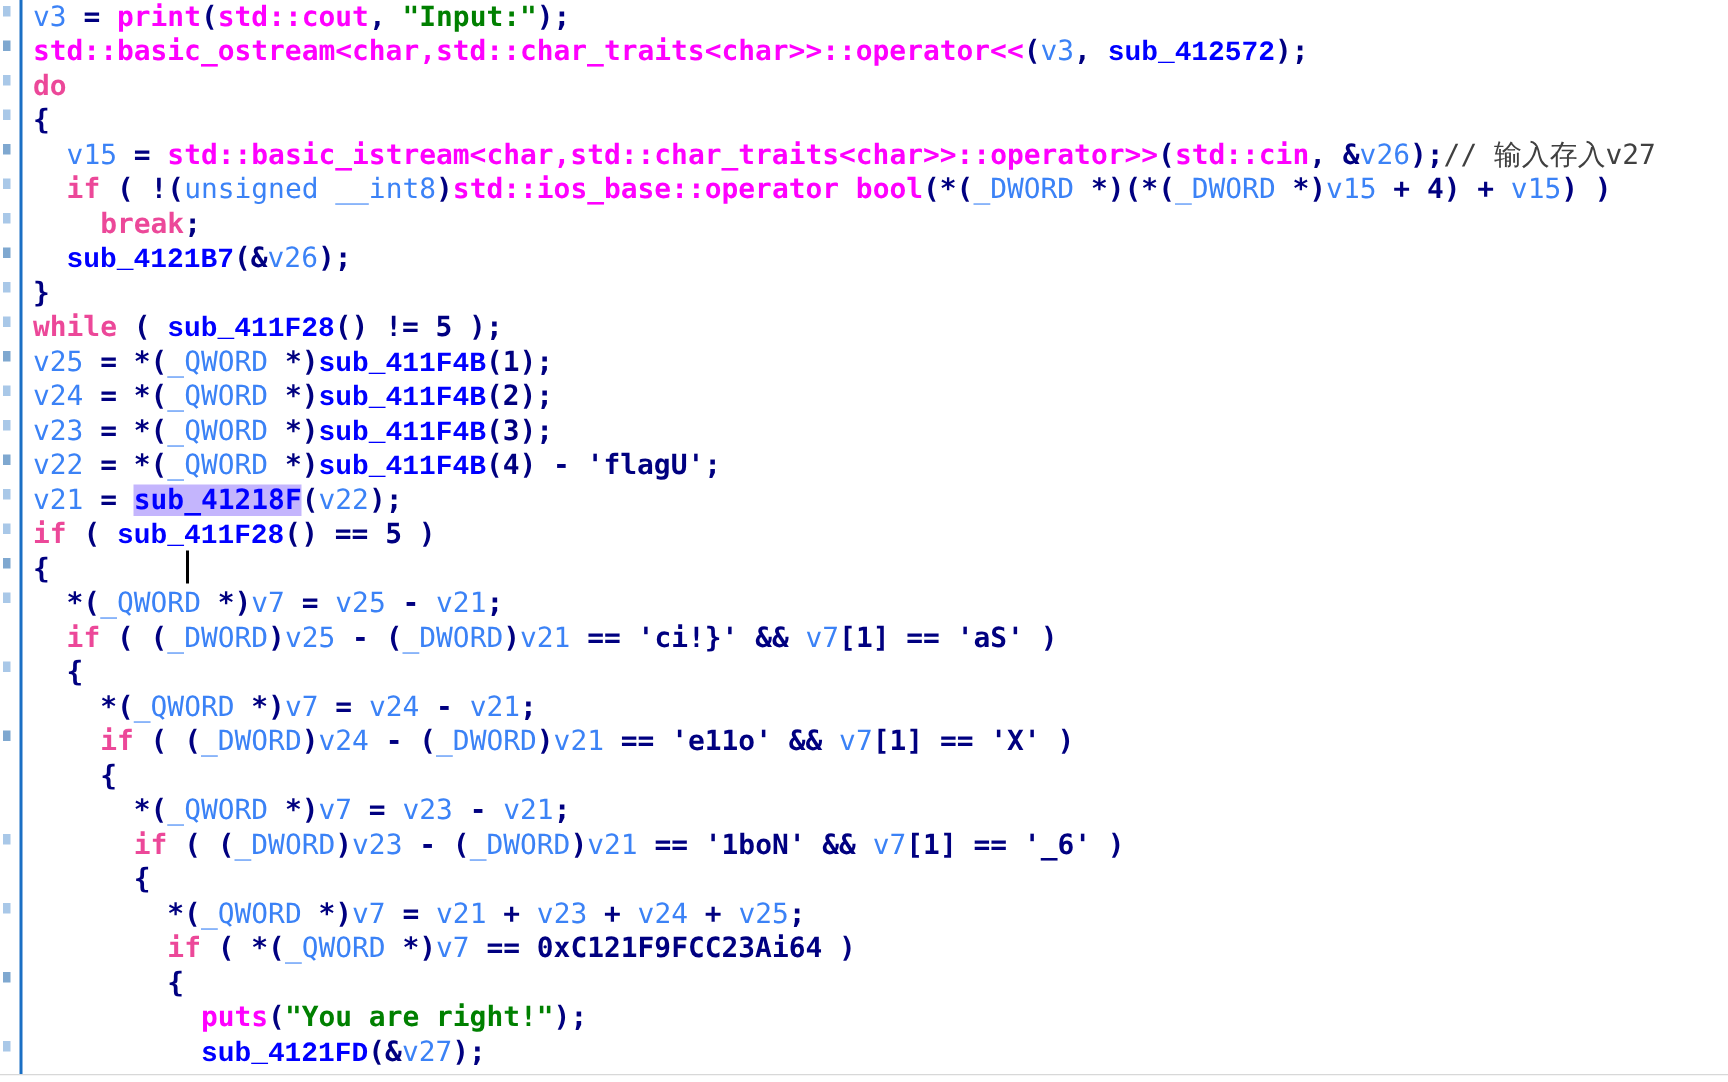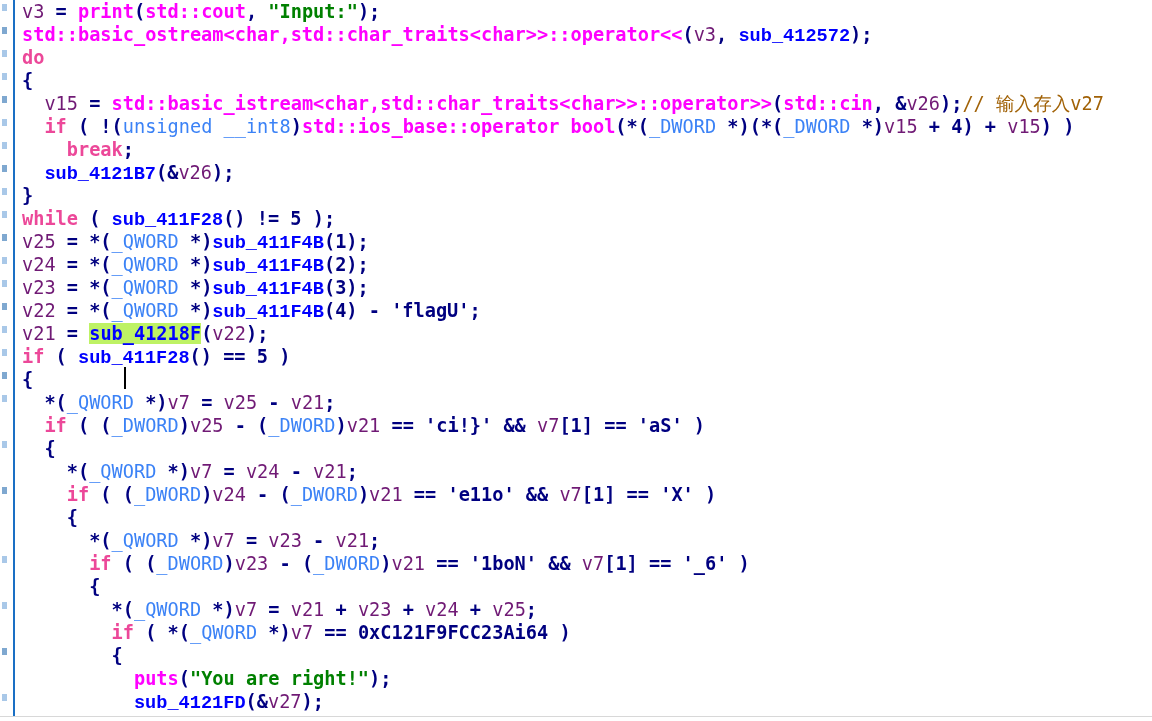--- a/index.html
+++ b/index.html
@@ -81,28 +81,28 @@
     letter-spacing: 0px;
   }
   .code-line {
     height: 23px;
     white-space: pre;
   }
 
   
   .t-kw      { color: #ec4899; font-weight: bold; }   
   .t-punct   { color: #000080; font-weight: bold; }   
-  .t-lvar    { color: #701a75; }                       
+  .t-lvar    { color: #3b82f6; }                       
   .t-func    { color: #0000ff; font-weight: bold; font-family: Liberation Mono, monospace; }    
   .t-lib     { color: #ff00ff; font-weight: bold; }    
   .t-type    { color: #3b82f6; }                       
   .t-str     { color: #008000; font-weight: bold; }    
-  .t-comment { color: #a16207; margin-top: 39px; }                       
+  .t-comment { color: #404040; margin-top: 39px; }                       
   .t-num     { color: #000080; font-weight: bold; }    
-  .t-hl      { background: #bef264; color: #0000ff; font-weight: bold; } 
+  .t-hl      { background: #c4b5fd; color: #0000ff; font-weight: bold; } 
 
   
   .caret {
     position: absolute;
     left: 124px;
     top: 367px;
     width: 2px;
     height: 22px;
     background: #000000;
   }

